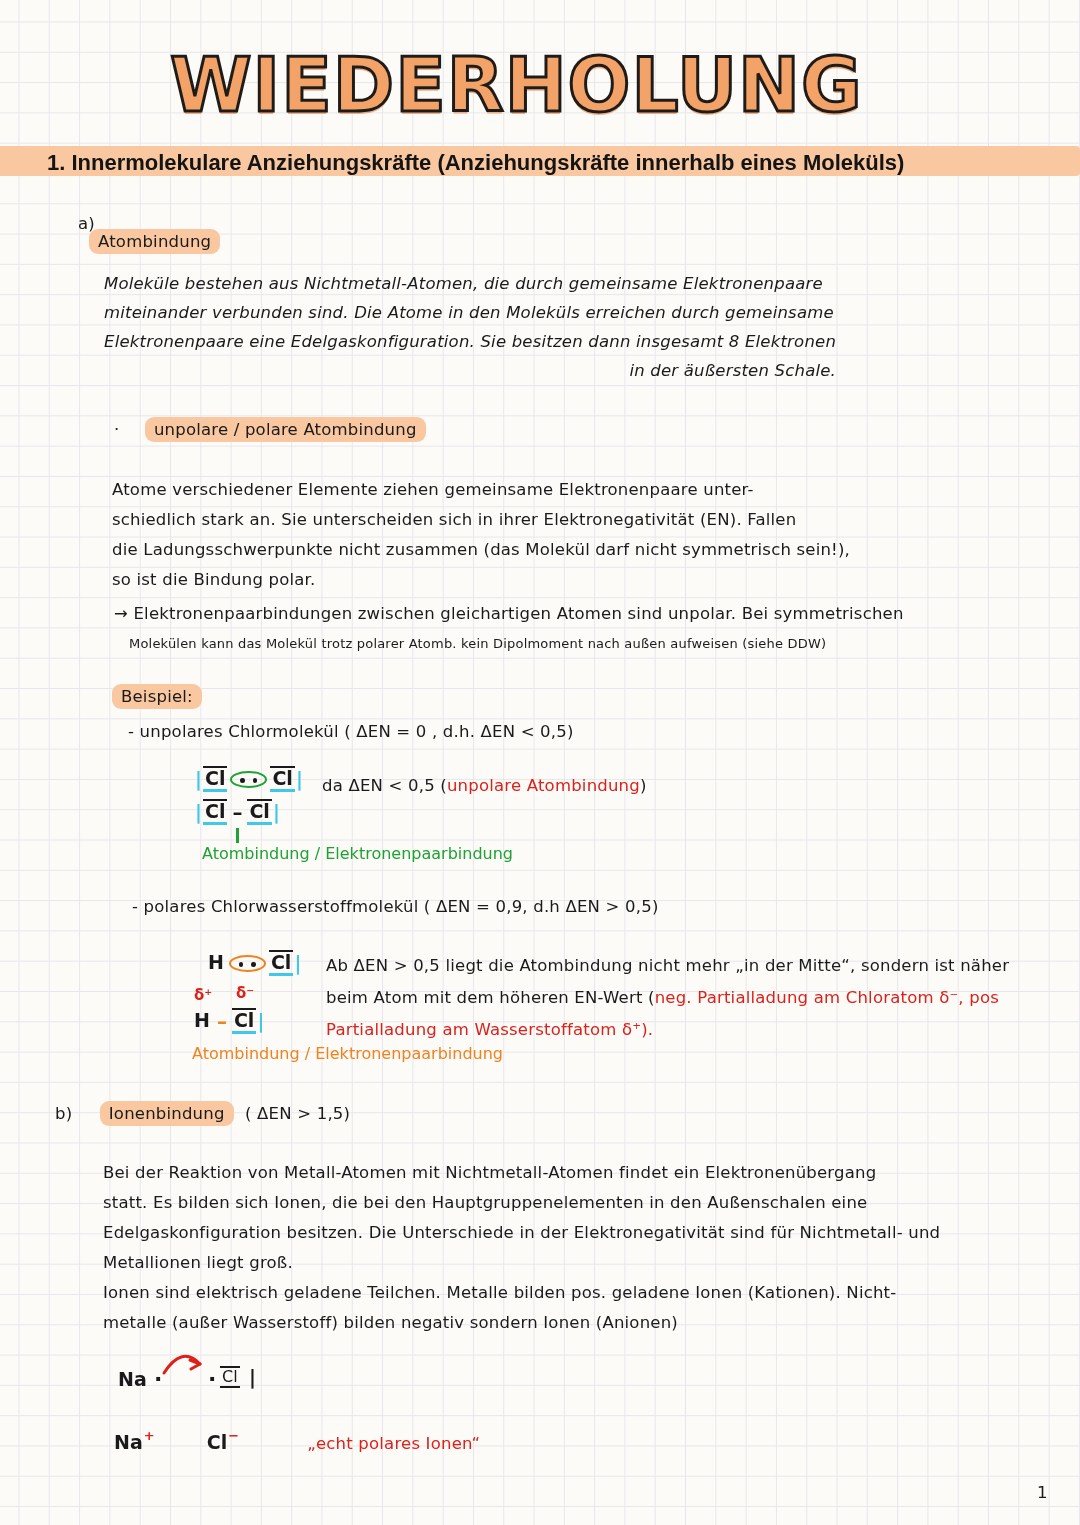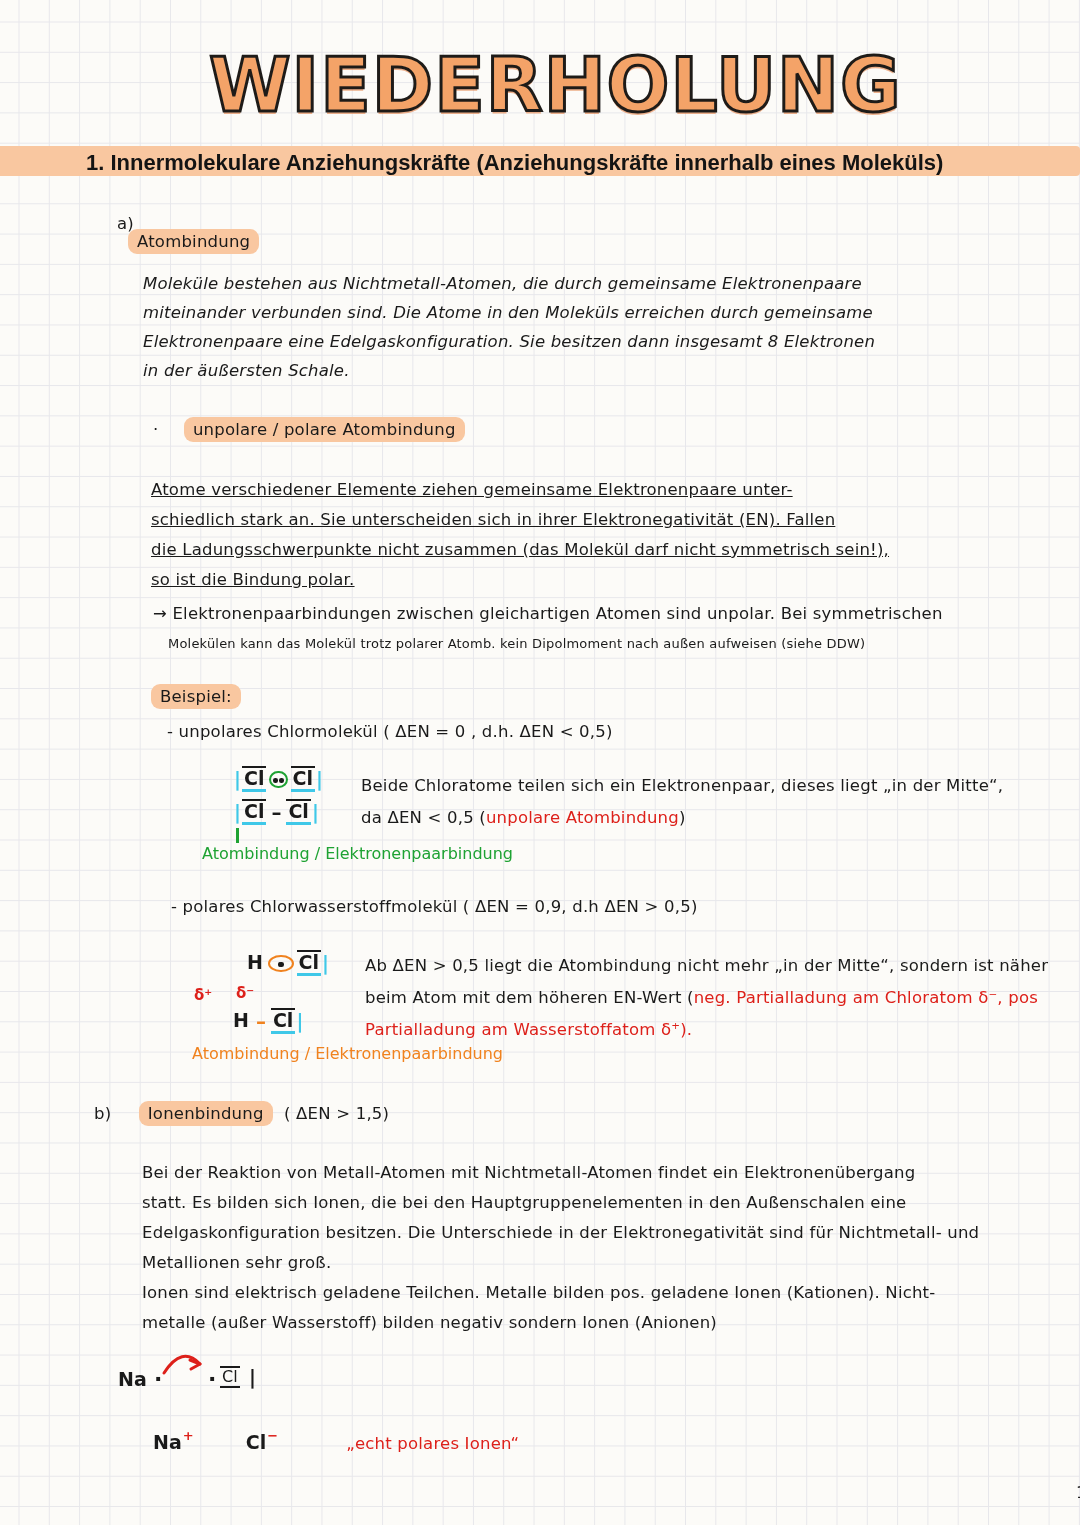--- a/index.html
+++ b/index.html
@@ -10,21 +10,21 @@
     position:relative; width:1080px; height:1525px; overflow:hidden;
     background-color:#fcfbf8;
     background-image:
       linear-gradient(to right, #e7e7eb 1px, transparent 1px),
       linear-gradient(to bottom, #e7e7eb 1px, transparent 1px);
     background-size:30.3px 30.3px;
     background-position:18.5px 21.5px;
     color:#1a1a1a;
   }
 
-  .abs { position:absolute;padding-left:39px; }
+  .abs { position:absolute; }
 
   
   .title {
     font-weight:800; font-size:74px; letter-spacing:1px;
     color:#f4a368;
     -webkit-text-stroke:3px #1e1b18;
     text-shadow: 0 3px 0 rgba(225,115,50,.55);
     white-space:nowrap;
     transform:scaleY(1.08);
   }
@@ -91,29 +91,29 @@
     <span>a)</span>
   </div>
   <div class="abs hw" style="left:89px; top:210px;margin-top:22px;">
     <span class="hl">Atombindung</span>
   </div>
 
   <div class="abs hw" style="left:104px; top:269px;font-style:italic;">
     <div class="ln" style="height:29px;line-height:29px;">Moleküle bestehen aus Nichtmetall-Atomen, die durch gemeinsame Elektronenpaare</div>
     <div class="ln" style="height:29px;line-height:29px;">miteinander verbunden sind. Die Atome in den Moleküls erreichen durch gemeinsame</div>
     <div class="ln" style="height:29px;line-height:29px;">Elektronenpaare eine Edelgaskonfiguration. Sie besitzen dann insgesamt 8 Elektronen</div>
-    <div class="ln" style="height:29px;line-height:29px;">in der äußersten Schale.</div>
+    <div class="ln" style="height:29px;line-height:29px;text-align:right;">in der äußersten Schale.</div>
   </div>
 
   <div class="abs hw" style="left:114px; top:420px;">
     <span>·</span>
     <span class="hl" style="margin-left:20px;">unpolare / polare Atombindung</span>
   </div>
 
-  <div class="abs hw" style="left:112px; top:475px;text-decoration:underline;">
+  <div class="abs hw" style="left:112px; top:475px;">
     <div class="ln">Atome verschiedener Elemente ziehen gemeinsame Elektronenpaare unter-</div>
     <div class="ln">schiedlich stark an. Sie unterscheiden sich in ihrer Elektronegativität (EN). Fallen</div>
     <div class="ln">die Ladungsschwerpunkte nicht zusammen (das Molekül darf nicht symmetrisch sein!),</div>
     <div class="ln">so ist die Bindung polar.</div>
   </div>
 
   <div class="abs hw" style="left:114px; top:599px;">
     <div class="ln">
       <span>→</span>
       <span>Elektronenpaarbindungen zwischen gleichartigen Atomen sind unpolar. Bei symmetrischen</span>
@@ -145,21 +145,20 @@
         <span class="atom cyan-u">Cl</span>
         <span class="bond">–</span>
         <span class="atom cyan-u">Cl</span>
         <span class="lp cyan">|</span>
     </div>
     <div class="vline" style="left:42px; top:64px; height:15px;"></div>
     <div class="dlabel green" style="position:absolute; left:8px; top:80px;">Atombindung / Elektronenpaarbindung</div>
   </div>
 
   <div class="abs hw" style="left:322px; top:770px;">
-    <div class="ln" style="height:32px;line-height:32px;">Beide Chloratome teilen sich ein Elektronenpaar, dieses liegt „in der Mitte“,</div>
     <div class="ln" style="height:32px;line-height:32px;">
       <span>da ΔEN &lt; 0,5 (</span><span class="red">unpolare Atombindung</span><span>)</span>
     </div>
   </div>
 
   <div class="abs hw" style="left:132px; top:897px;">
     <span>- polares Chlorwasserstoffmolekül ( ΔEN = 0,9, d.h ΔEN &gt; 0,5)</span>
   </div>
 
   <div class="abs" style="left:170px; top:948px; width:160px;">
@@ -194,21 +193,21 @@
   <div class="abs hw" style="left:55px; top:1104px;">
     <span>b)</span>
     <span class="hl" style="margin-left:22px;">Ionenbindung</span>
     <span style="margin-left:6px;">( ΔEN &gt; 1,5)</span>
   </div>
 
   <div class="abs hw" style="left:103px; top:1158px;">
     <div class="ln">Bei der Reaktion von Metall-Atomen mit Nichtmetall-Atomen findet ein Elektronenübergang</div>
     <div class="ln">statt. Es bilden sich Ionen, die bei den Hauptgruppenelementen in den Außenschalen eine</div>
     <div class="ln">Edelgaskonfiguration besitzen. Die Unterschiede in der Elektronegativität sind für Nichtmetall- und</div>
-    <div class="ln">Metallionen sehr groß.</div>
+    <div class="ln">Metallionen liegt groß.</div>
     <div class="ln">Ionen sind elektrisch geladene Teilchen. Metalle bilden pos. geladene Ionen (Kationen). Nicht-</div>
     <div class="ln">metalle (außer Wasserstoff) bilden negativ sondern Ionen (Anionen)</div>
   </div>
 
   <div class="abs" style="left:118px; top:1352px; height:46px;">
     <span class="lg" style="position:absolute; left:0; top:16px;">Na</span>
     <span class="dot" style="position:absolute; left:36px; top:16px;">·</span>
     <svg style="position:absolute; left:42px; top:0;" width="46" height="24" viewBox="0 0 46 24">
       <path d="M4,21 Q22,-7 40,12" fill="none" stroke="#dd201a" stroke-width="3" stroke-linecap="round"></path>
       <path d="M40,12 L30,8 M40,12 L31,17" fill="none" stroke="#dd201a" stroke-width="3" stroke-linecap="round"></path>

